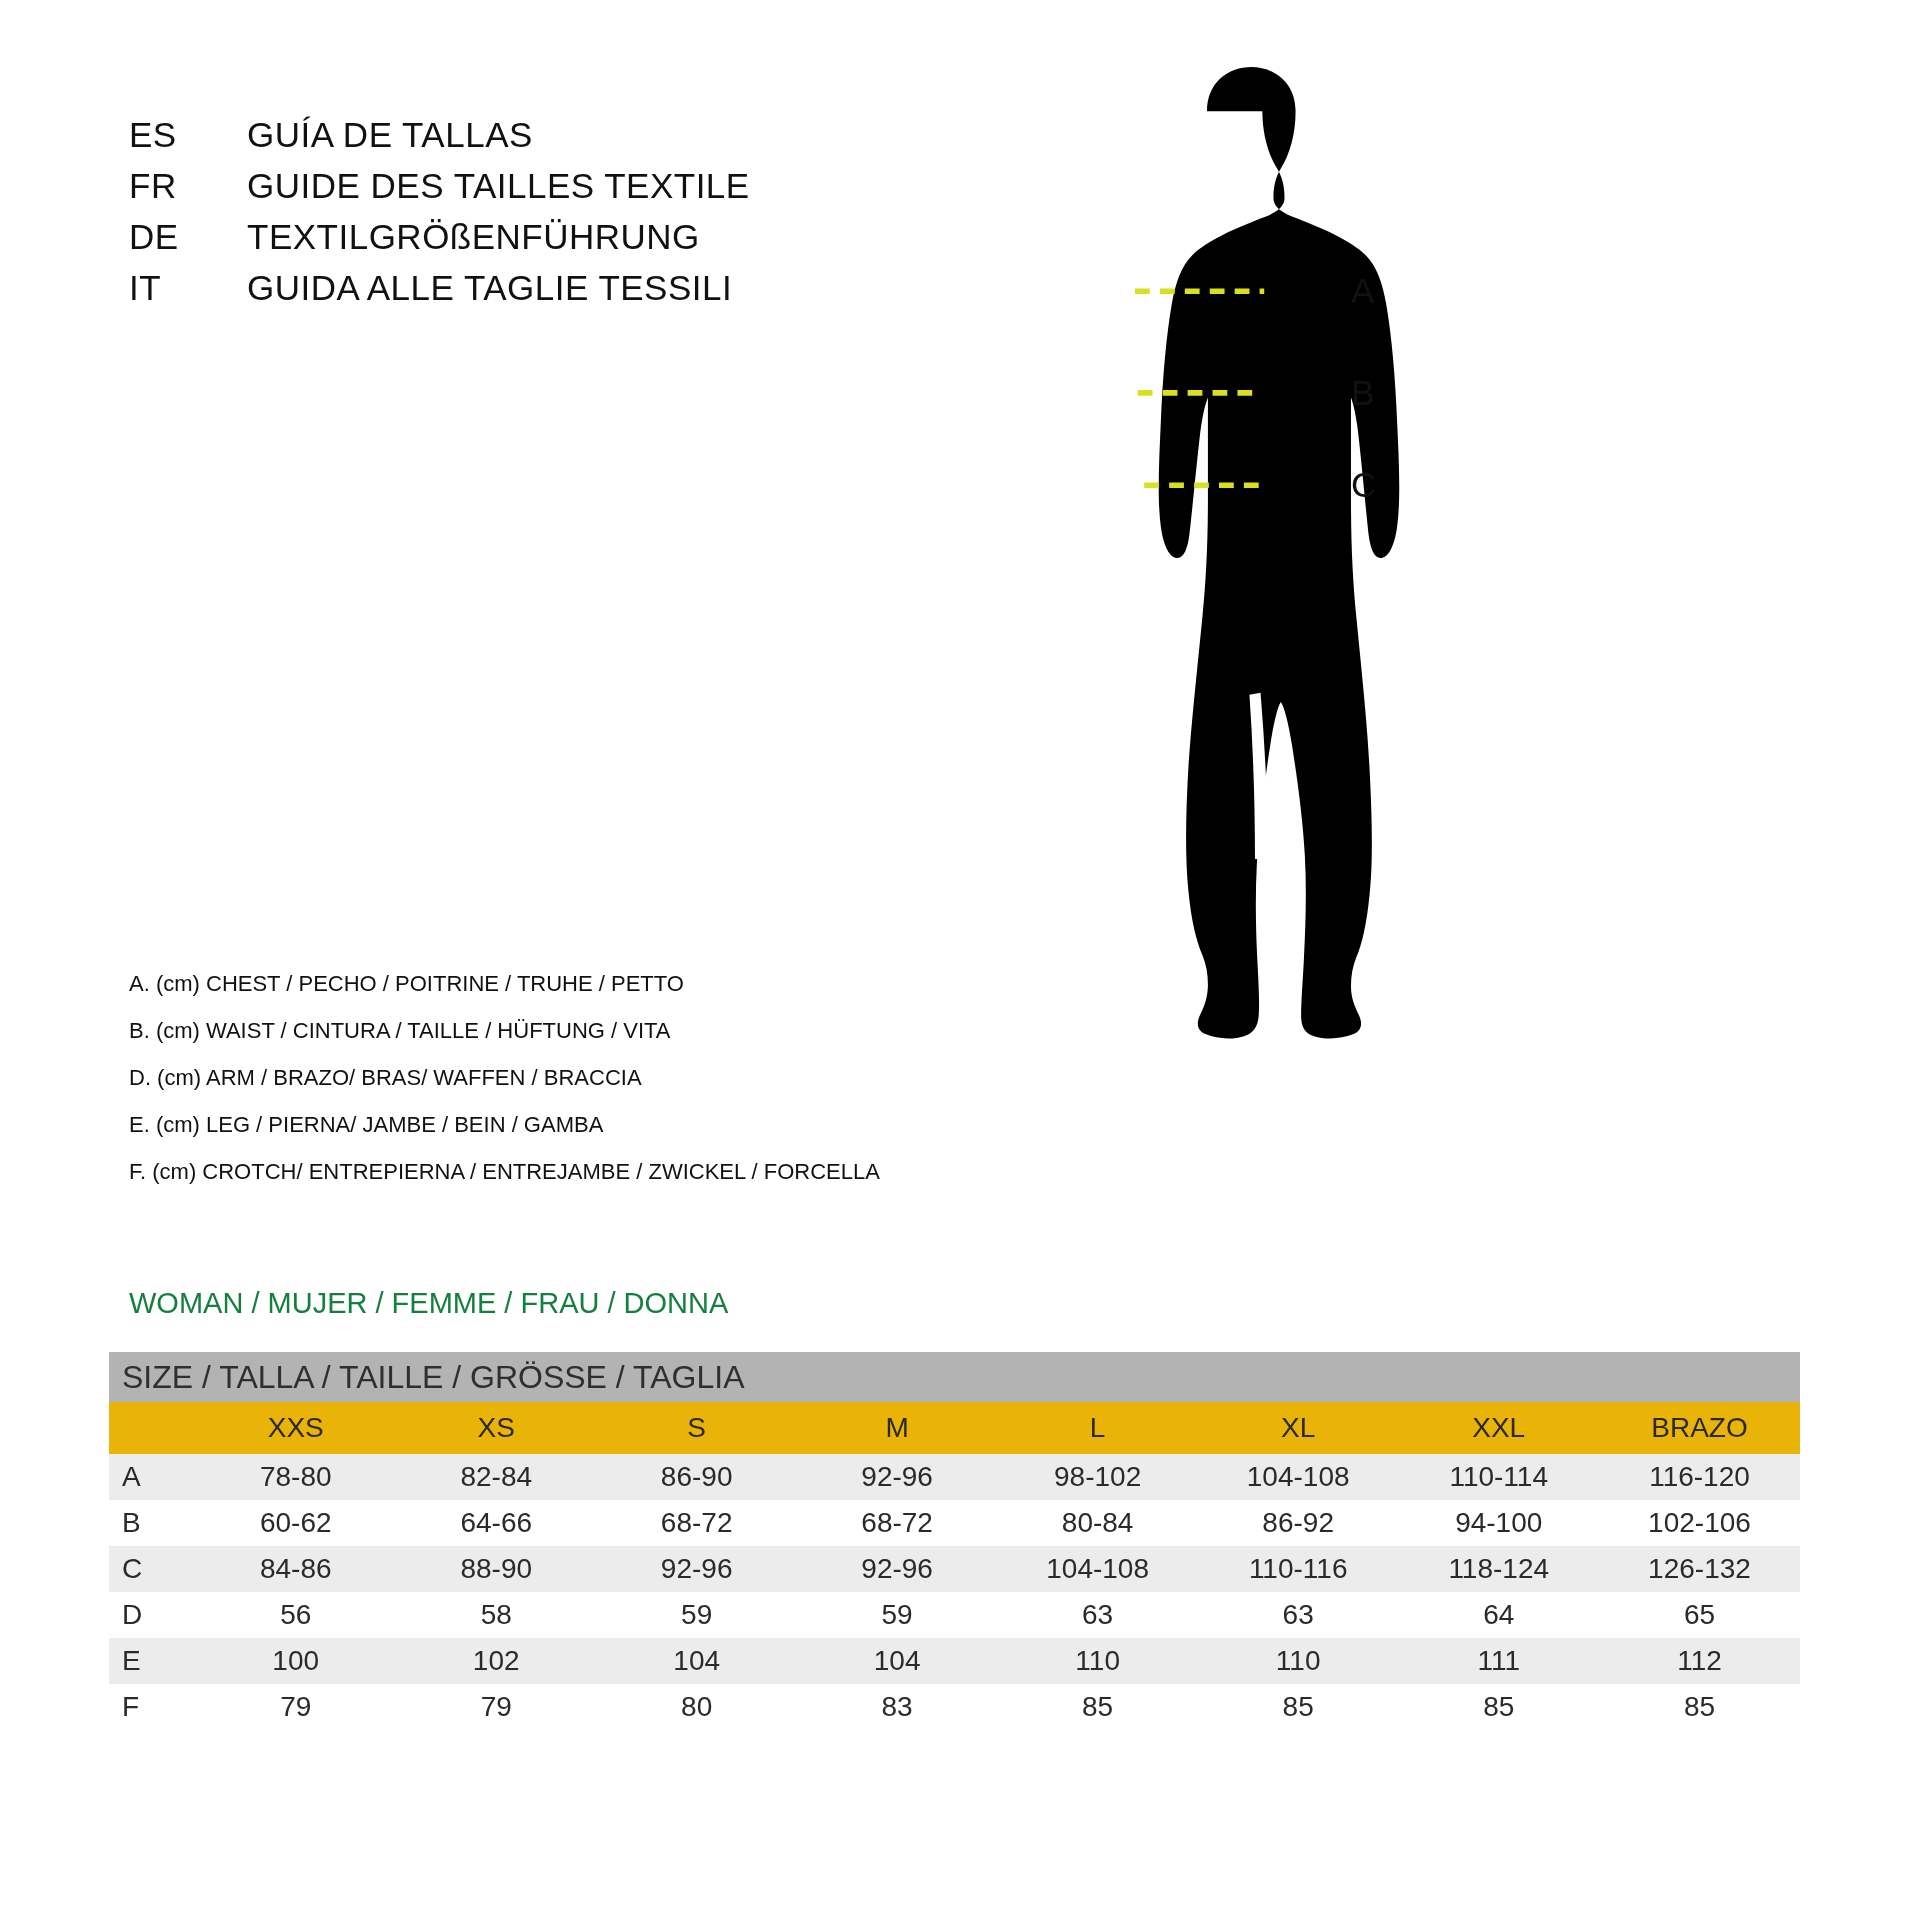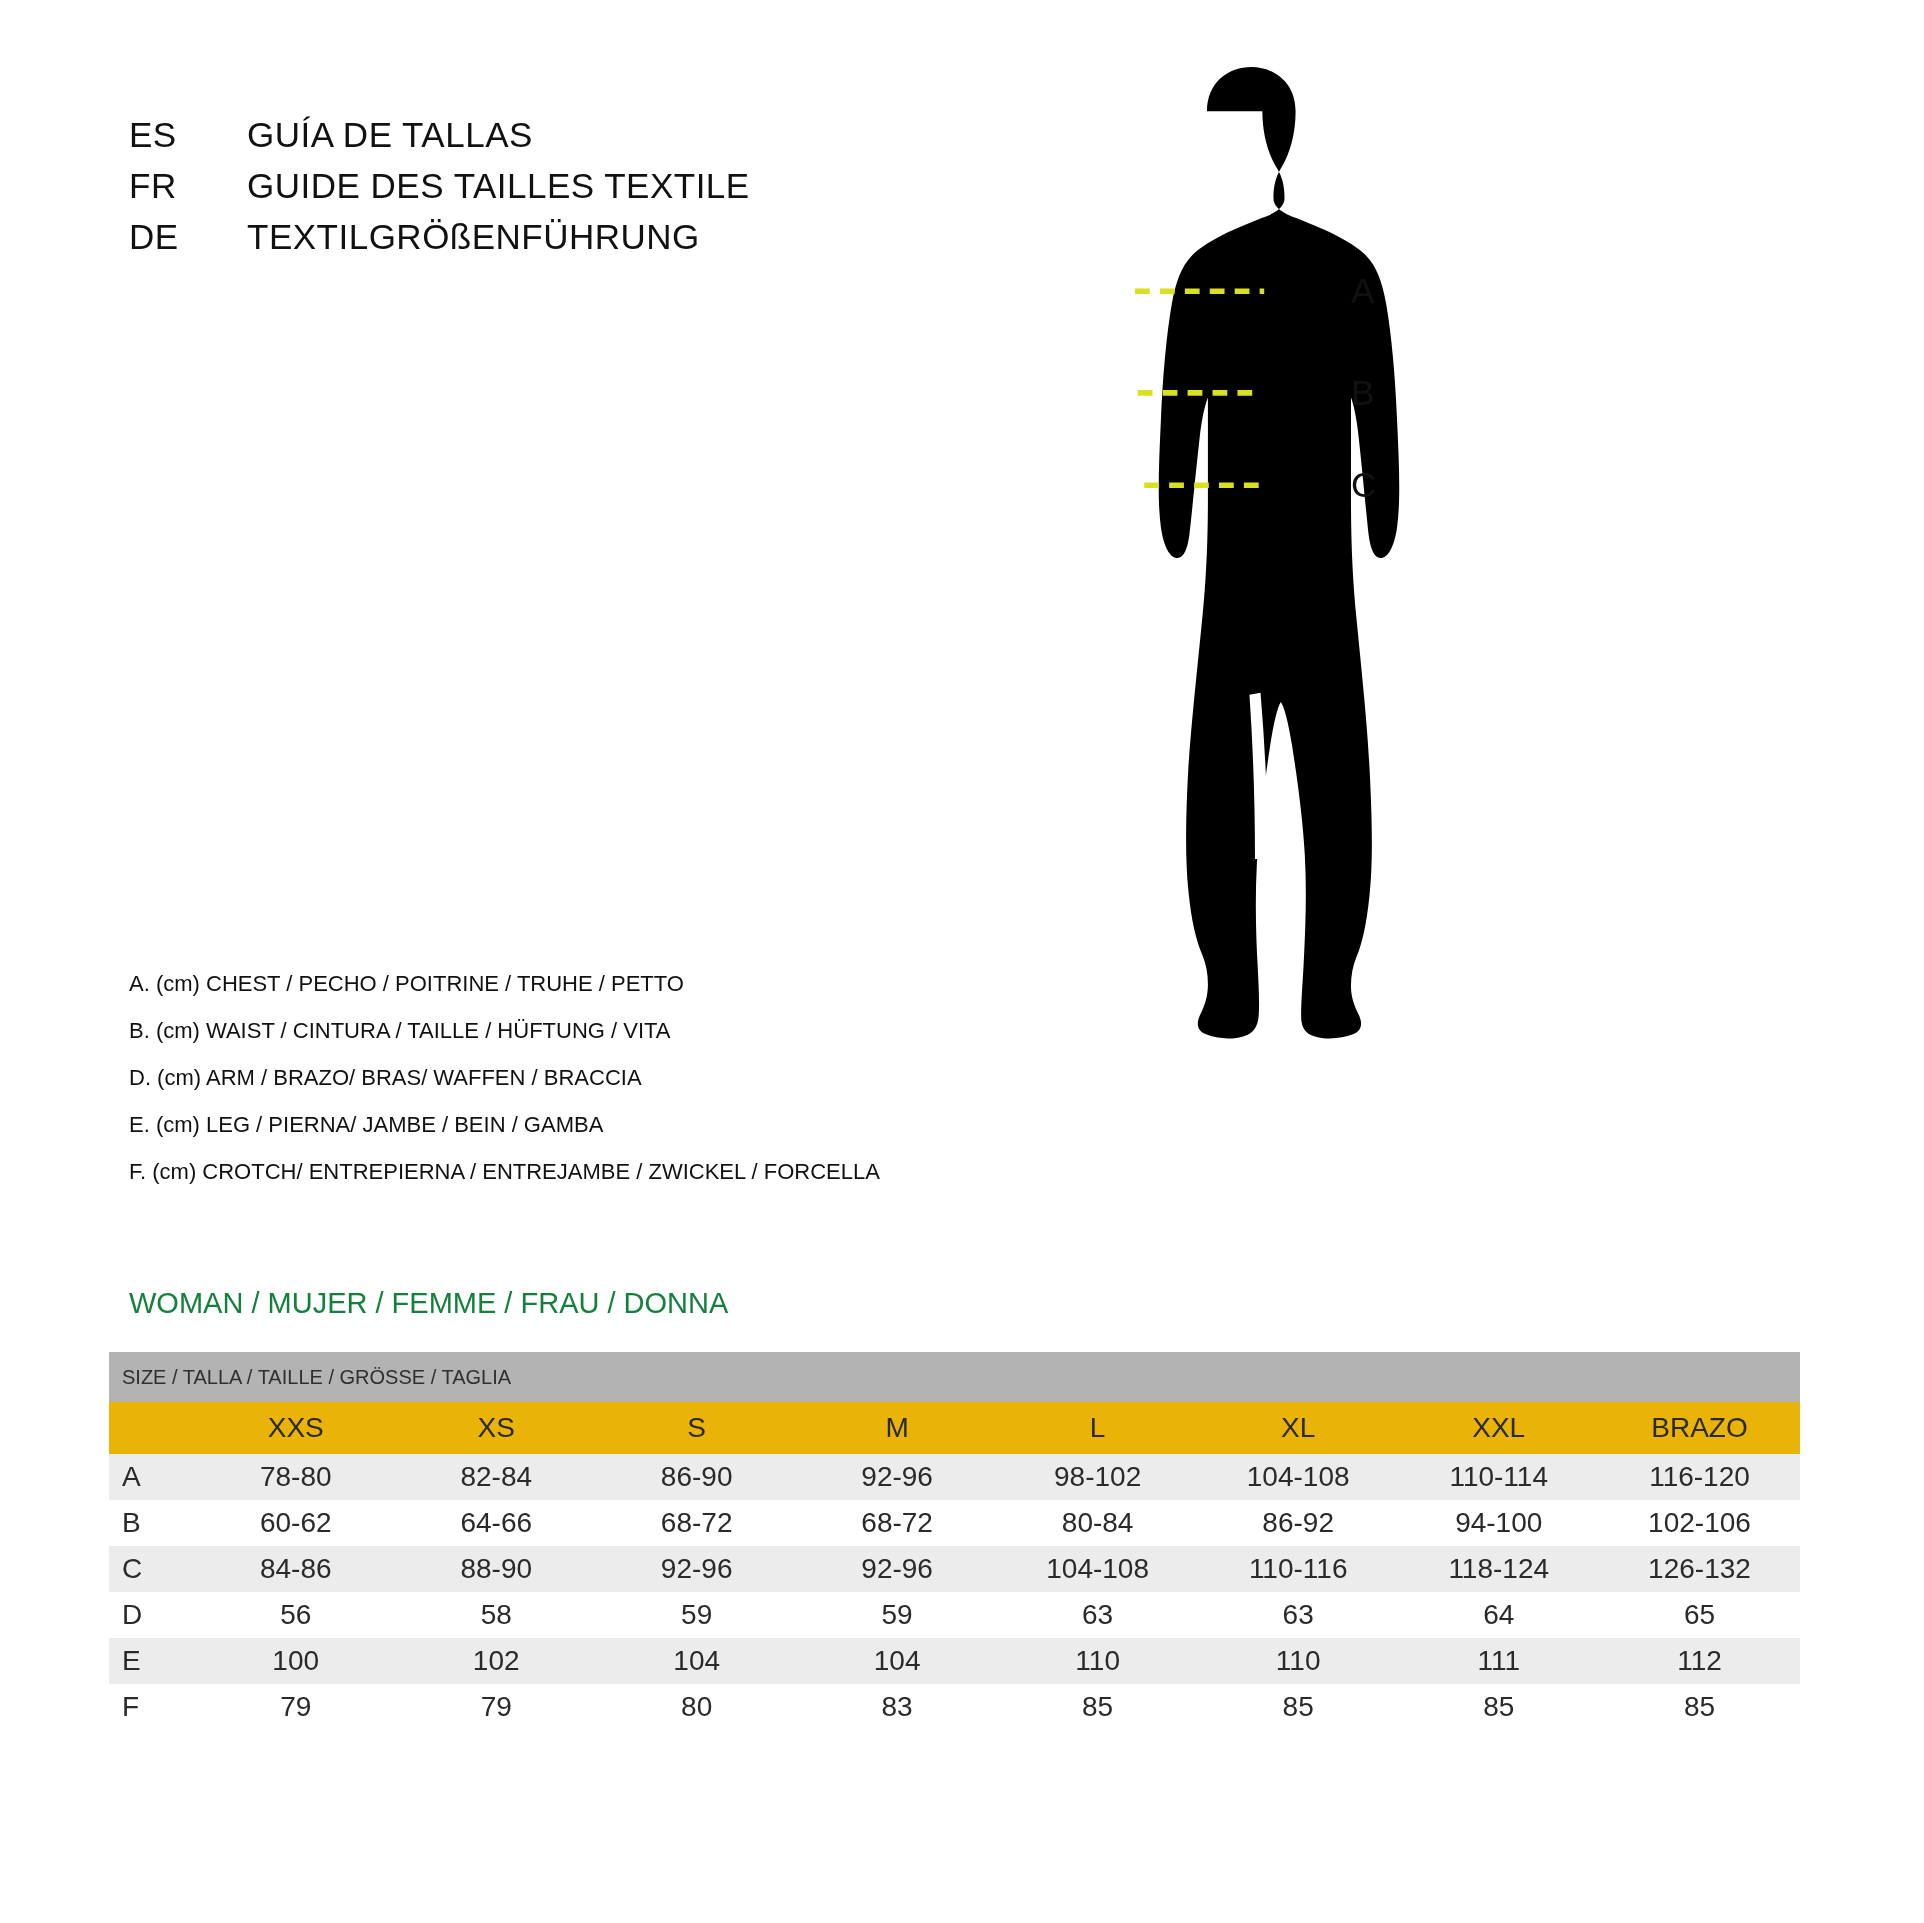--- a/index.html
+++ b/index.html
@@ -88,21 +88,21 @@
     height: 46px;
     font-weight: normal;
     color: #2a2a2a;
     text-align: center;
   }
   .size-table .hdr-band td {
     background: #b3b3b3;
     text-align: left;
     padding-left: 13px;
     height: 50px;
-    font-size: 20px;
+    font-size: 32px;
     color: #2f2f2f;
   }
   .size-table tr.row-alt td { background: #ececec; }
   .size-table tr.row-plain td { background: #ffffff; }
   .size-table td.rowlabel {
     text-align: left;
     padding-left: 13px;
     width: 74px;
     color: #2a2a2a;
   }
@@ -120,20 +120,24 @@
     <span class="title-lang">ES</span>
     <span class="title-text">GUÍA DE TALLAS</span>
   </div>
   <div class="title-row">
     <span class="title-lang">FR</span>
     <span class="title-text">GUIDE DES TAILLES TEXTILE</span>
   </div>
   <div class="title-row">
     <span class="title-lang">DE</span>
     <span class="title-text">TEXTILGRÖßENFÜHRUNG</span>
+  </div>
+  <div class="title-row">
+    <span class="title-lang">IT</span>
+    <span class="title-text">GUIDA ALLE TAGLIE TESSILI</span>
   </div>
 </div>
 
 <div class="figure-area">
   <svg class="figure-svg" width="683" height="1108" viewBox="0 0 740 1200" xmlns="http://www.w3.org/2000/svg">
 
     <g>
       <path fill="#000000" d="
         M 100 50
         C 100 18, 124 2, 148 2

